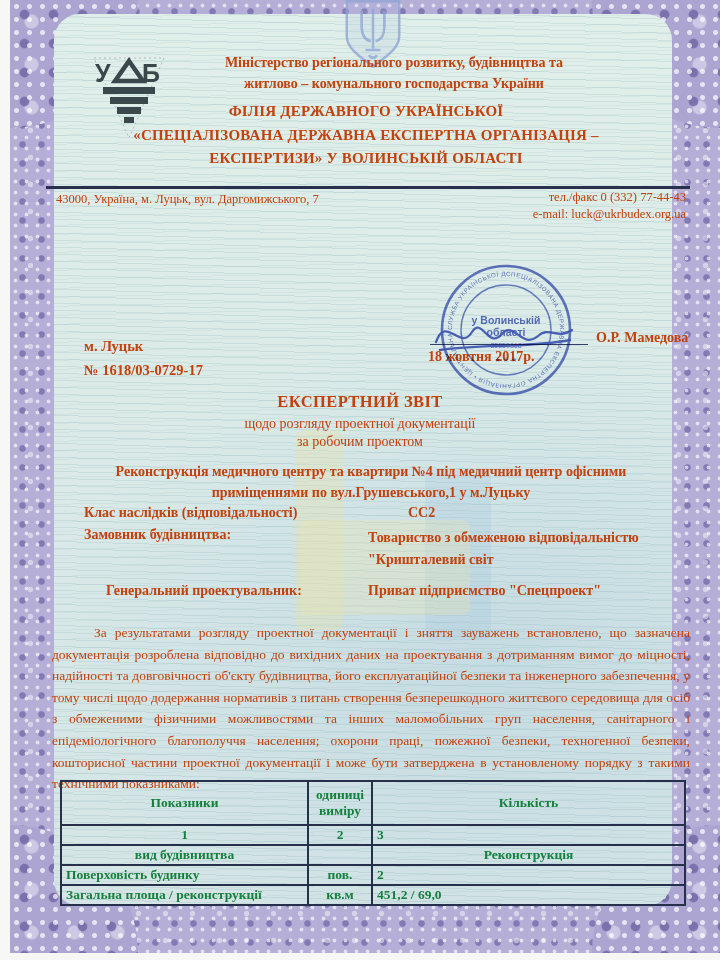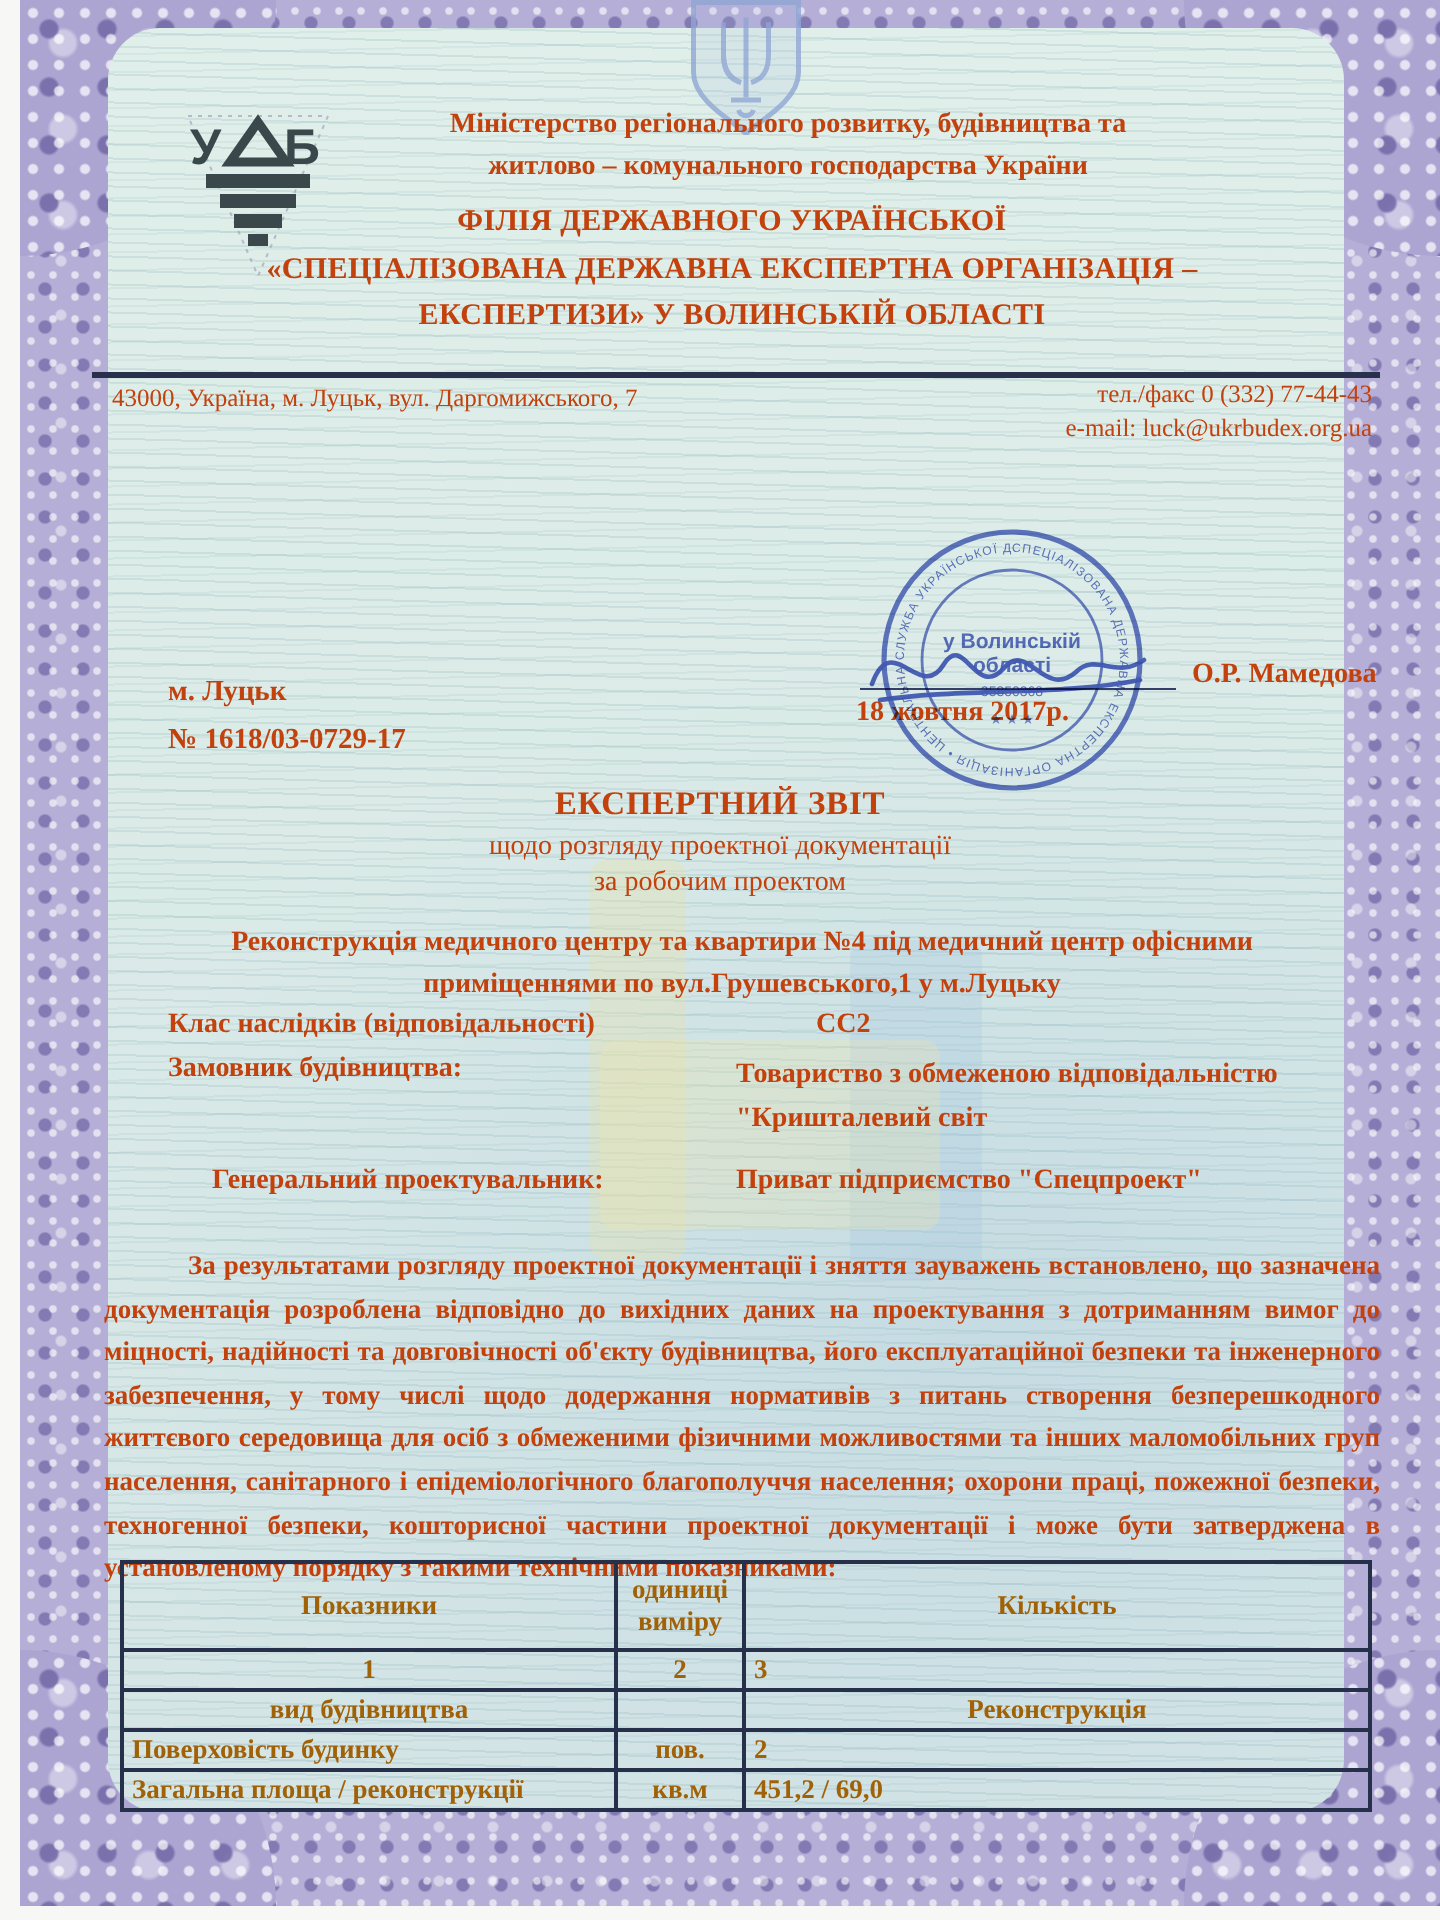--- a/index.html
+++ b/index.html
@@ -43,25 +43,25 @@
   .b{font-weight:bold;}
   .center{text-align:center;}
   .right{text-align:right;}
 
   .ministry{left:130px;right:62px;top:52px;font-size:14px;line-height:21px;}
   .orgname{left:40px;right:28px;top:100px;font-size:15px;line-height:23.5px;letter-spacing:.2px;}
   .rule{left:46px;right:30px;top:186px;height:2.5px;background:#28304c;z-index:2;}
   .addr{font-size:12.5px;line-height:17px;}
   .kv-label{left:84px;font-size:14px;}
   .kv-value{font-size:14px;}
-  .para{left:52px;right:30px;top:622px;font-size:13.5px;font-weight:bold;line-height:21.6px;
+  .para{left:52px;right:30px;top:622px;font-size:13.5px;font-weight:normal;line-height:21.6px;
     text-align:justify;text-indent:42px;}
 
   table.spec{border-collapse:collapse;table-layout:fixed;width:624px;
-    font-family:"Liberation Serif",serif;font-size:13.5px;font-weight:bold;color:#a16207;}
+    font-family:"Liberation Serif",serif;font-size:13.5px;font-weight:bold;color:#15803d;}
   table.spec td{border:2px solid #27304a;padding:1px 4px;vertical-align:middle;}
   td.hd{height:40px;text-align:center;}
   td.ct{text-align:center;}
   td.lt{text-align:left;}
   td.ind{padding-left:82px;text-align:left;}
   td.ind3{padding-left:32px;text-align:left;}
 
   .stamp{mix-blend-mode:multiply;opacity:.93;z-index:3;}
 </style>
 </head>

